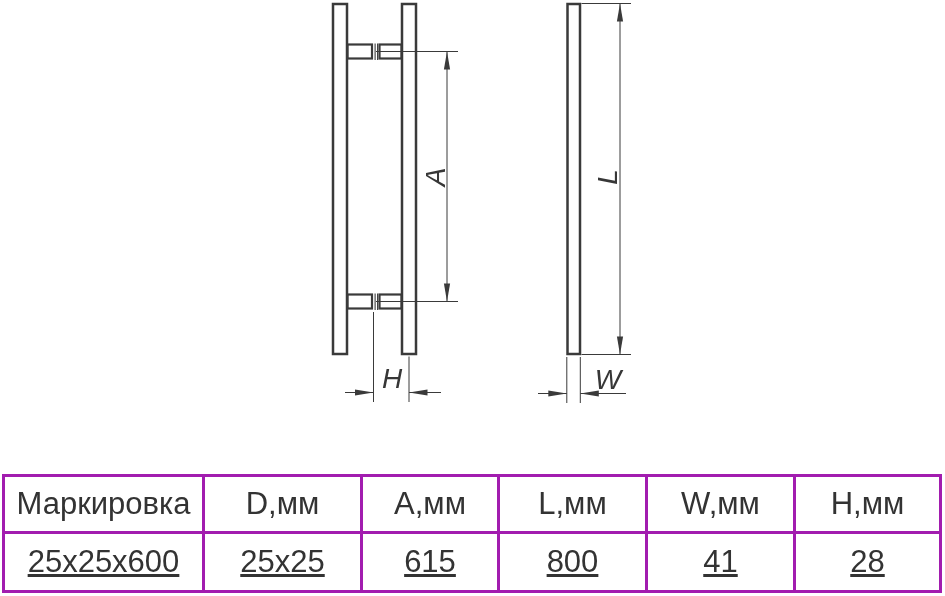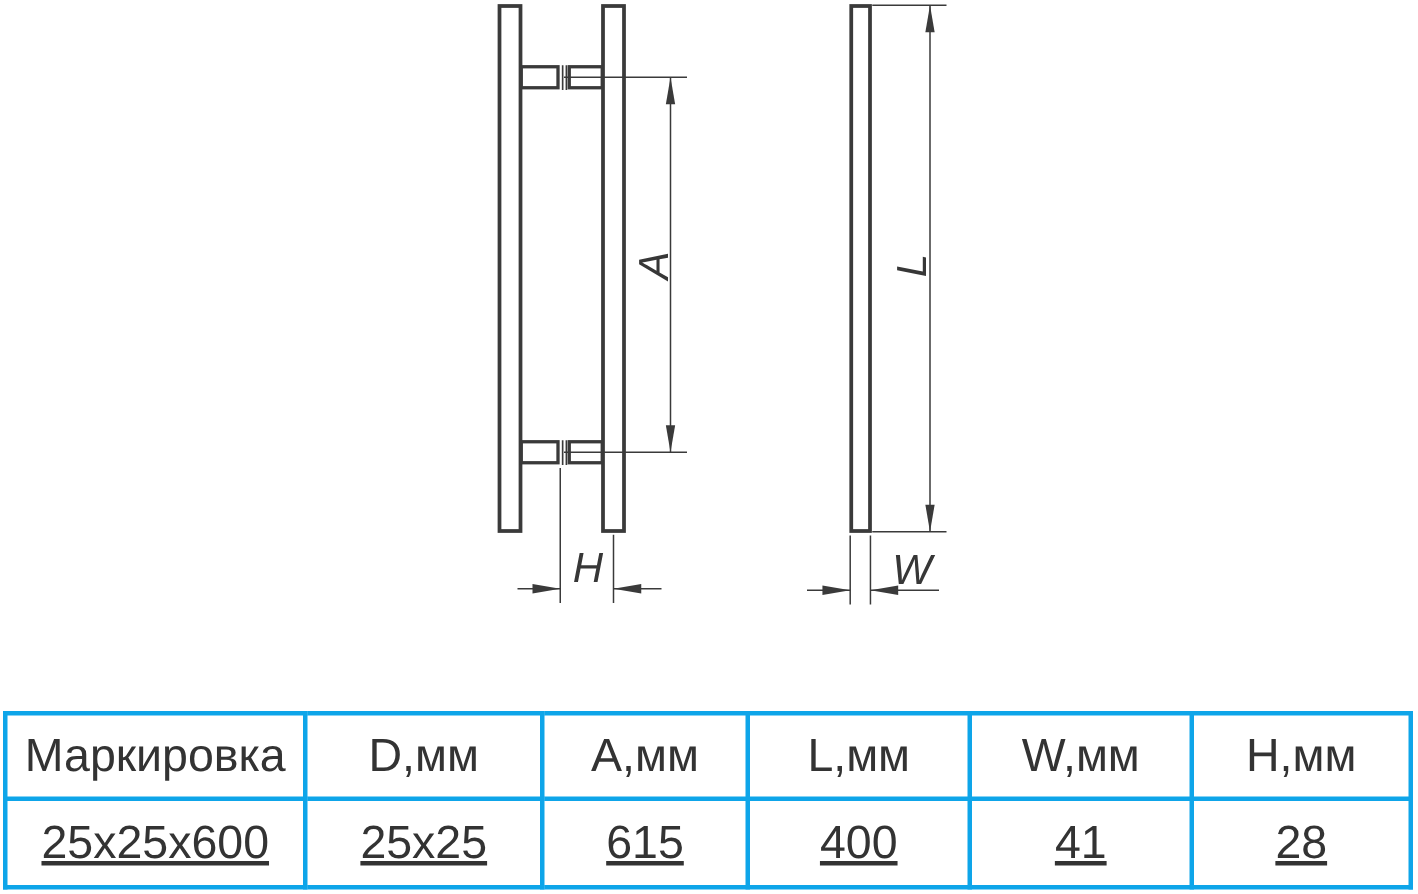--- a/index.html
+++ b/index.html
@@ -4,21 +4,21 @@
 <style>
   html,body{margin:0;padding:0;background:#ffffff;}
   .page{position:relative;width:945px;height:596px;background:#fff;overflow:hidden;
         font-family:"Liberation Sans",sans-serif;}
   .drawing-svg{position:absolute;left:0;top:0;}
   .dim-label{font-family:"Liberation Sans",sans-serif;font-style:italic;
              font-size:28px;fill:#373737;}
   table.spec{position:absolute;left:2px;top:474px;width:937px;
              border-collapse:collapse;table-layout:fixed;
              font-family:"Liberation Sans",sans-serif;color:#333;}
-  table.spec th,table.spec td{border:3px solid #0ea5e9;text-align:center;
+  table.spec th,table.spec td{border:3px solid #a21caf;text-align:center;
              vertical-align:middle;font-weight:normal;font-size:31px;
              padding:0 2px;overflow:hidden;white-space:nowrap;}
   table.spec th{height:54px;}
   table.spec td{height:56px;text-decoration:underline;}
 </style>
 </head>
 <body>
 
 <div class="page">
 
@@ -99,20 +99,20 @@
         <th>D,мм</th>
         <th>A,мм</th>
         <th>L,мм</th>
         <th>W,мм</th>
         <th>H,мм</th>
       </tr>
       <tr>
         <td>25x25x600</td>
         <td>25x25</td>
         <td>615</td>
-        <td>400</td>
+        <td>800</td>
         <td>41</td>
         <td>28</td>
       </tr>
     </tbody>
   </table>
 
 </div>
 
 </body></html>

